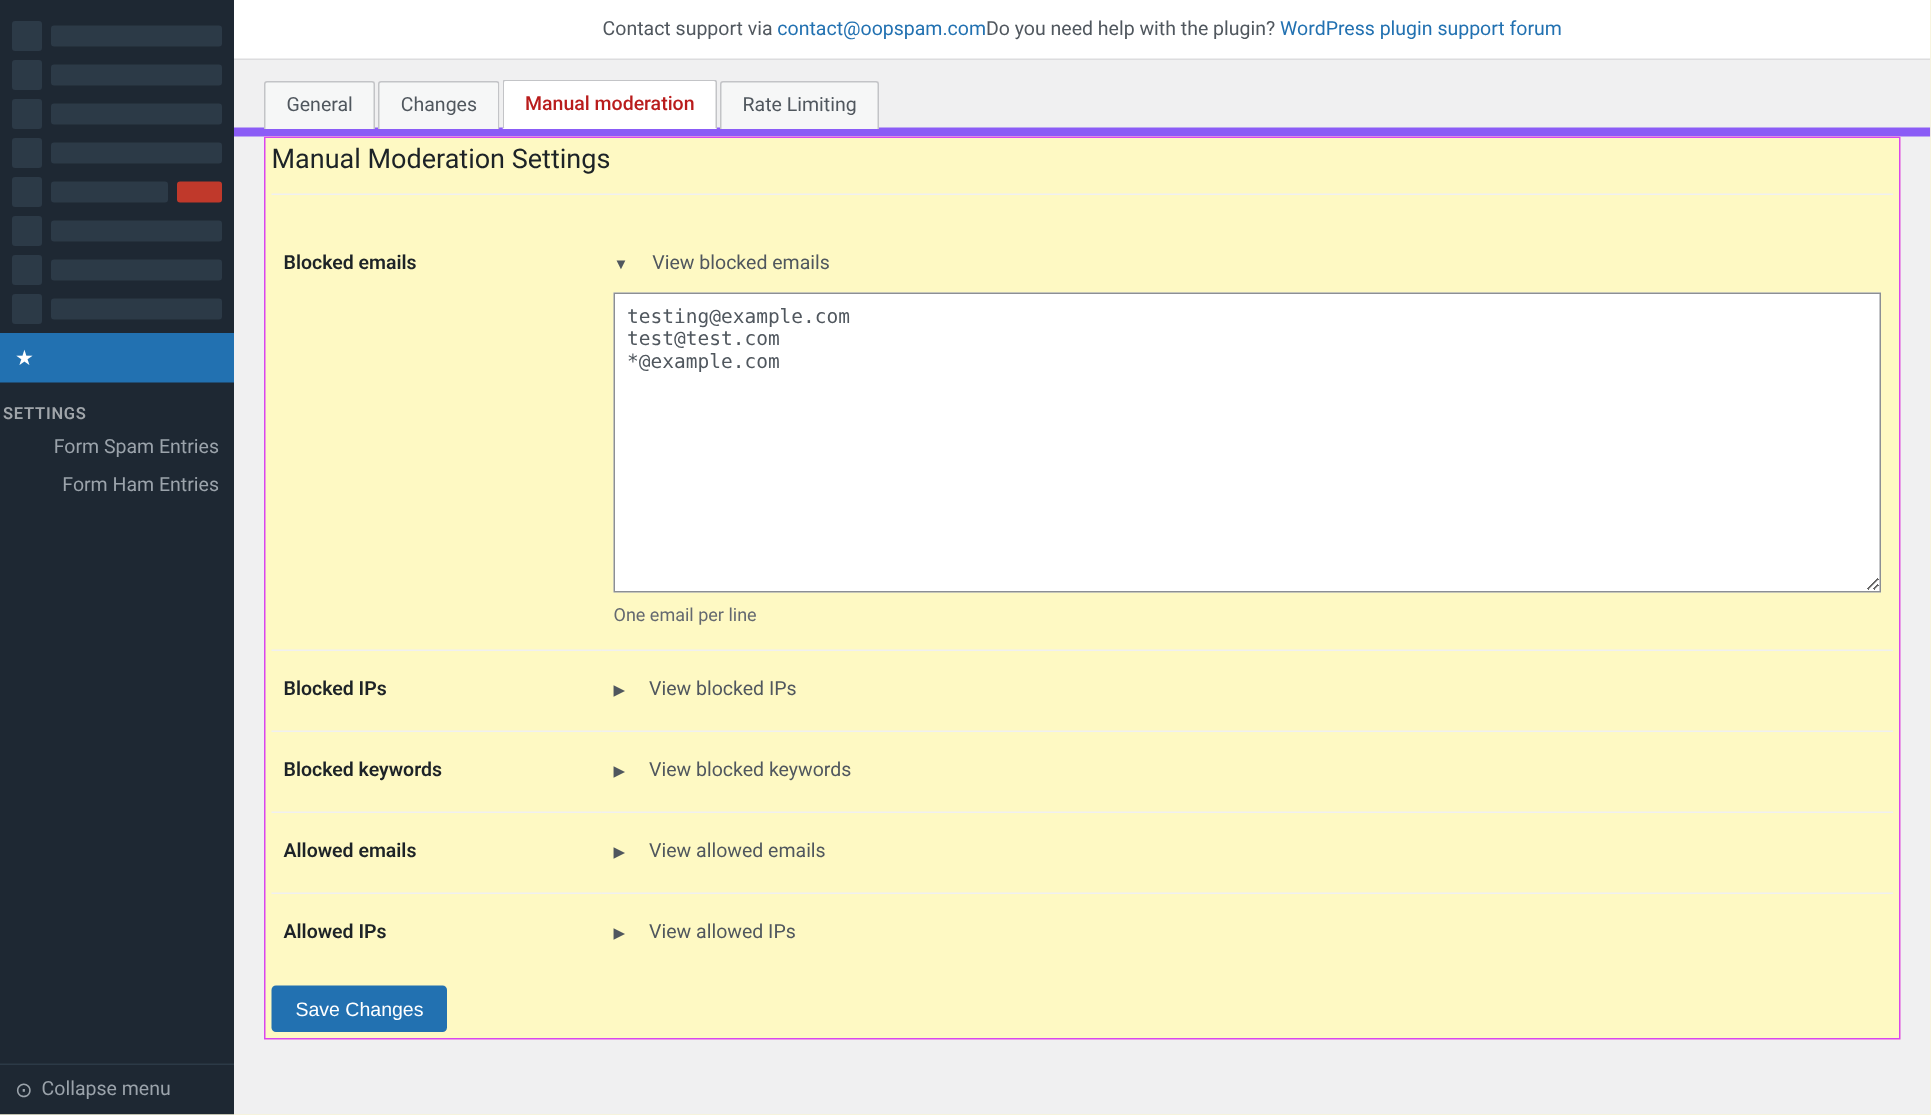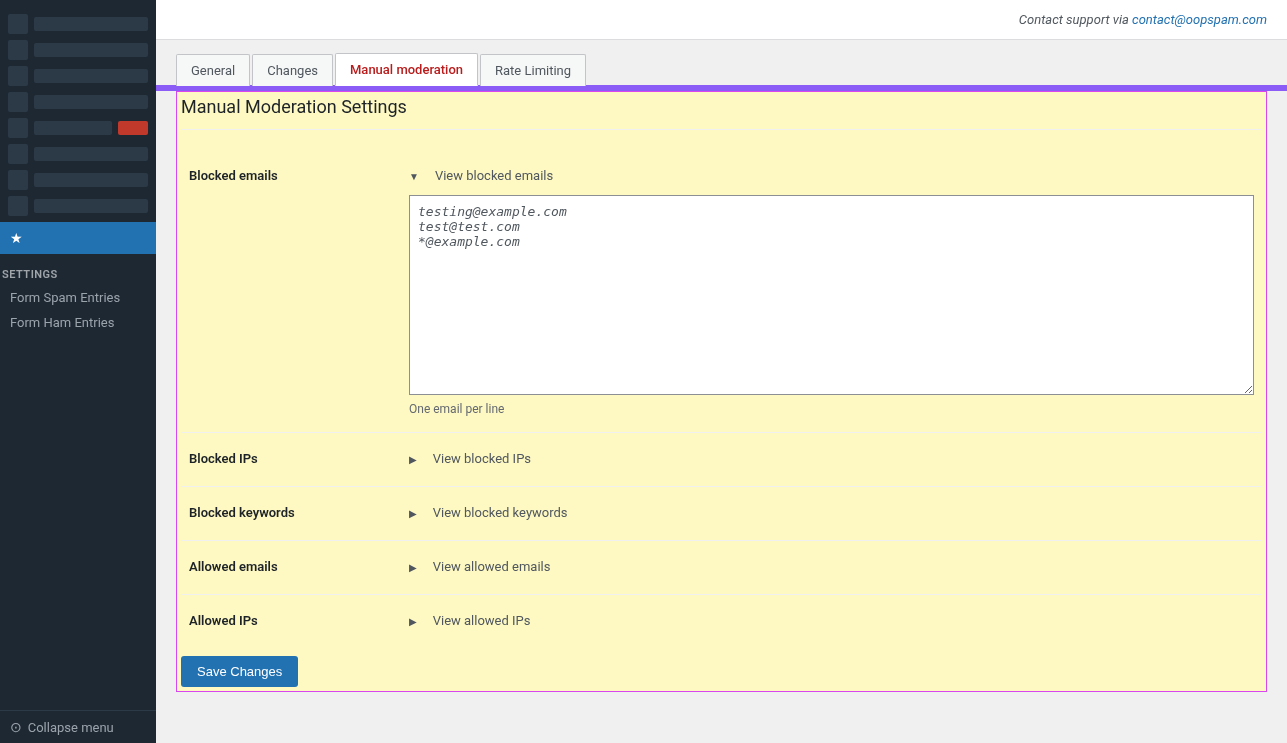--- a/index.html
+++ b/index.html
@@ -86,20 +86,21 @@
       text-transform: uppercase;
       letter-spacing: 0.5px;
     }
 
     .sidebar-link {
       color: #9ba3ab;
       padding: 5px 10px;
       display: block;
       cursor: pointer;
       font-size: 13px;
+      text-align: right;
     }
 
     .sidebar-collapse {
       padding: 8px 10px;
       color: #9ba3ab;
       display: flex;
       align-items: center;
       gap: 6px;
       cursor: pointer;
       font-size: 13px;
@@ -112,26 +113,25 @@
       display: flex;
       flex-direction: column;
       overflow: hidden;
     }
 
     .top-bar {
       background: #fff;
       border-bottom: 1px solid #dcdcde;
       padding: 0 20px;
       display: flex;
-      justify-content: flex-end;
+      justify-content: center;
       align-items: center;
       height: 40px;
       font-size: 13px;
       color: #50575e;
-      font-style: italic;
     }
 
     .top-bar a {
       color: #2271b1;
       text-decoration: none;
     }
 
     .content-area {
       flex: 1;
       overflow-y: auto;
@@ -244,21 +244,20 @@
     .blocked-emails-textarea {
       width: 100%;
       min-height: 200px;
       border: 1px solid #8c8f94;
       padding: 8px;
       font-family: monospace;
       font-size: 13px;
       color: #50575e;
       resize: vertical;
       margin-top: 8px;
-      font-style: italic;
     }
 
     .field-hint {
       font-size: 12px;
       color: #646970;
       margin-top: 4px;
     }
 
     .save-btn {
       background: #2271b1;
@@ -330,20 +329,23 @@
     <span style="font-size:14px;">⊙</span>
     <span>Collapse menu</span>
   </div>
 </div>
 
 <div class="main">
 
   <div class="top-bar">
     <span>
       <span>Contact support via </span><a href="#">contact@oopspam.com</a>
+    </span>
+    <span>
+      <span>Do you need help with the plugin?</span>&nbsp;<a href="#">WordPress plugin support forum</a>
     </span>
   </div>
 
   <div class="content-area">
 
     <div class="tabs-bar">
       <div class="tab">General</div>
       <div class="tab">Changes</div>
       <div class="tab active">Manual moderation</div>
       <div class="tab">Rate Limiting</div>

